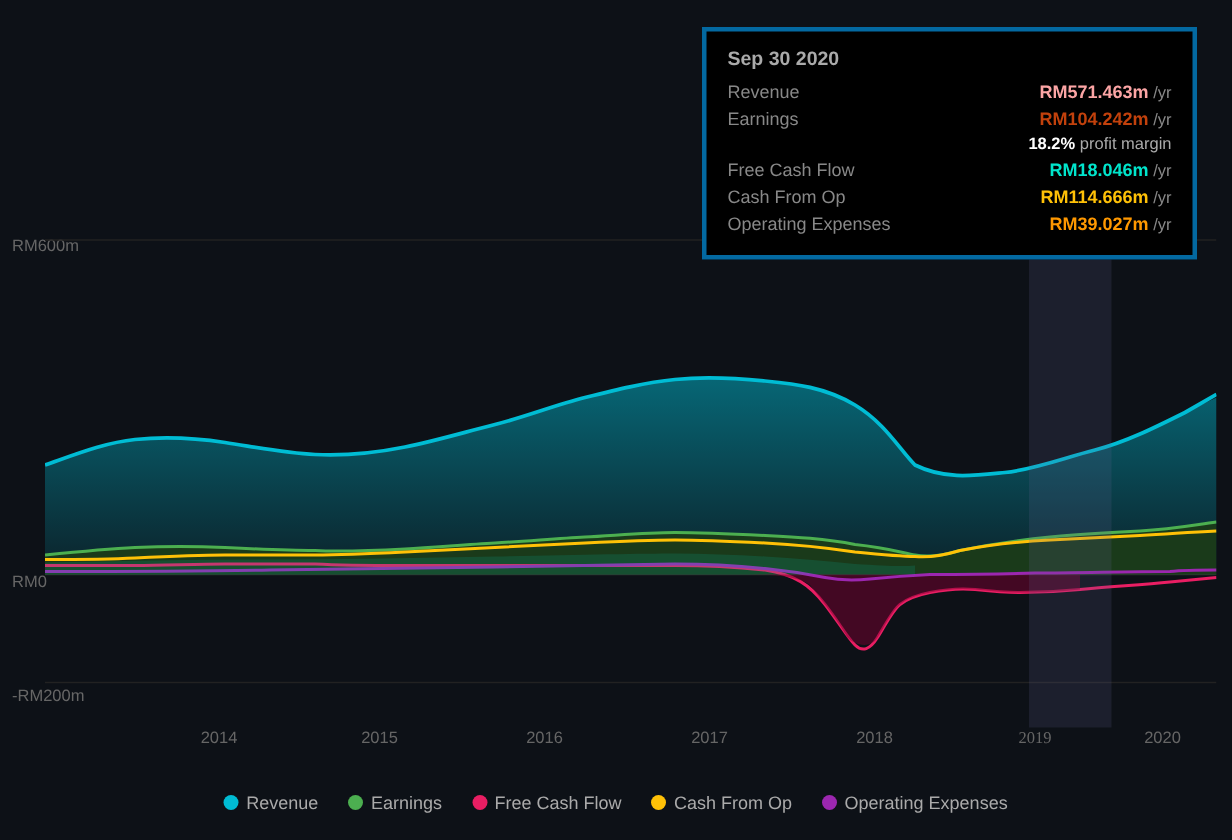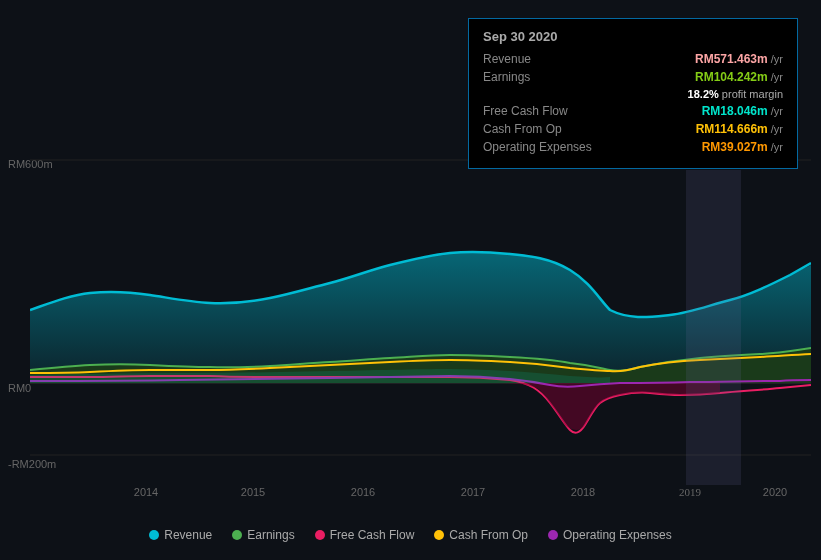--- a/index.html
+++ b/index.html
@@ -18,42 +18,42 @@
       width: 821px;
       height: 560px;
     }
 
     
     .tooltip-box {
       position: absolute;
       top: 18px;
       left: 468px;
       background: #000;
-      border: 1px solid #0369a1;
+      border: 3px solid #0369a1;
       padding: 10px 14px;
       width: 330px;
       z-index: 10;
     }
     .tooltip-title {
       color: #aaa;
       font-size: 13px;
       margin-bottom: 8px;
       font-weight: bold;
     }
     .tooltip-row {
       display: flex;
       justify-content: space-between;
       align-items: center;
       margin-bottom: 4px;
       font-size: 12px;
     }
     .tooltip-label { color: #888; }
     .tooltip-value { font-weight: bold; }
     .tooltip-value.cyan { color: #fca5a5; }
-    .tooltip-value.green { color: #84cc16; }
+    .tooltip-value.green { color: #c2410c; }
     .tooltip-value.teal { color: #00e5cc; }
     .tooltip-value.yellow { color: #ffc107; }
     .tooltip-value.orange { color: #ff9800; }
     .profit-margin-row {
       display: flex;
       justify-content: flex-end;
       margin-bottom: 4px;
       font-size: 11px;
       color: #aaa;
     }

